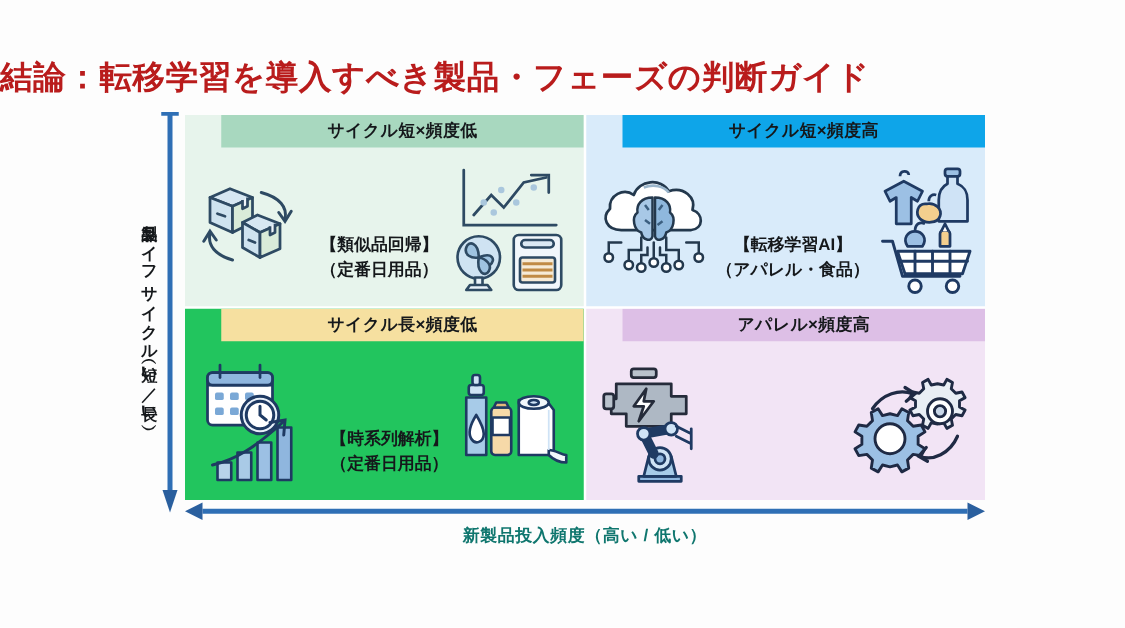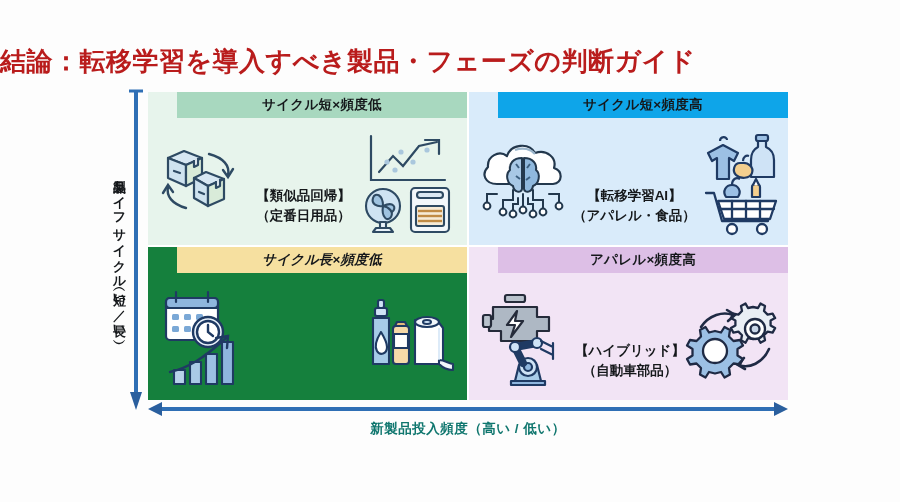--- a/index.html
+++ b/index.html
@@ -48,21 +48,21 @@
     white-space:nowrap;
     margin-top:48px;
   }
   .ico{flex:0 0 auto;display:flex;align-items:center;justify-content:center;}
 
   
   .q-tl{background:#e7f4ec;}
   .q-tl .band{background:#a8d8bf;}
   .q-tr{background:#d9ebfa;}
   .q-tr .band{background:#0ea5e9;}
-  .q-bl{background:#15803d;font-style:italic;}
+  .q-bl{background:#22c55e;}
   .q-bl .band{background:#f6e0a0;}
   .q-br{background:#f2e4f5;}
   .q-br .band{background:#ddbfe6;}
 
   
   .v-axis{
     position:absolute;left:128px;top:88px;
     width:16px;height:326px;
   }
   .v-axis svg{display:block;}
@@ -285,20 +285,24 @@
               <rect x="20" y="86" width="11" height="14" fill="#b7d3ea"></rect>
               <rect x="36" y="78" width="11" height="22" fill="#a9cae6"></rect>
               <rect x="52" y="70" width="11" height="30" fill="#9cc0e4"></rect>
               <rect x="68" y="58" width="11" height="42" fill="#8fb6de"></rect>
             </g>
             <g stroke="#1f3a63" stroke-width="2.4" fill="none" stroke-linecap="round">
               <path d="M16 88 C34 84 50 74 72 54"></path>
               <path d="M62 54 L74 52 L73 64"></path>
             </g>
           </svg>
+        </div>
+        <div class="label">
+          <div>【時系列解析】</div>
+          <div>（定番日用品）</div>
         </div>
         <div class="ico">
           <svg width="96" height="86" viewBox="0 0 96 86">
             <g stroke="#1f3a63" stroke-width="2.1" stroke-linejoin="round">
               <rect x="10" y="14" width="12" height="8" rx="2" fill="#cfe3f6"></rect>
               <rect x="13" y="6" width="6" height="8" rx="2" fill="#cfe3f6"></rect>
               <path d="M8 24 L24 24 L24 70 L8 70 Z" fill="#a7cbe8"></path>
               <path d="M16 38 C11 46 9 52 12 57 C15 62 22 60 22 53 C22 48 19 43 16 38 Z" fill="#ffffff"></path>
               <rect x="28" y="32" width="16" height="38" rx="3" fill="#f6d9a8"></rect>
               <rect x="29" y="40" width="14" height="14" fill="#ffffff"></rect>
@@ -333,24 +337,20 @@
               <circle cx="53" cy="82" r="9" fill="#cfe3f6"></circle>
               <circle cx="53" cy="82" r="4" fill="#8fb6de"></circle>
               <path d="M48 78 L40 62" stroke-width="8" stroke-linecap="round" fill="none"></path>
               <path d="M40 62 L62 58" stroke-width="8" stroke-linecap="round" fill="none"></path>
               <circle cx="40" cy="62" r="5" fill="#cfe3f6"></circle>
               <circle cx="62" cy="58" r="5" fill="#cfe3f6"></circle>
               <path d="M66 56 L78 62 M66 64 L78 70 M78 58 L78 74" fill="none" stroke-linecap="round"></path>
             </g>
           </svg>
         </div>
-        <div class="label">
-          <div>【ハイブリッド】</div>
-          <div>（自動車部品）</div>
-        </div>
         <div class="ico">
           <svg width="100" height="100" viewBox="0 0 100 100">
             <g stroke="#1f2a44" stroke-width="2.3" stroke-linejoin="round">
               <path d="M68 20 l5 1 2.5-4.5 4.5 2.5 -1 5 3.6 3.6 5-1 2.5 4.5 -4.5 2.5 0 5 4.5 2.5 -2.5 4.5 -5-1 -3.6 3.6 1 5 -4.5 2.5 -2.5-4.5 -5 1 -5-1 -2.5 4.5 -4.5-2.5 1-5 -3.6-3.6 -5 1 -2.5-4.5 4.5-2.5 0-5 -4.5-2.5 2.5-4.5 5 1 3.6-3.6 -1-5 4.5-2.5 2.5 4.5 Z" fill="#e9eef5"></path>
               <circle cx="70" cy="42" r="10" fill="#ffffff"></circle>
               <circle cx="70" cy="42" r="4.5" fill="#c9d7e8"></circle>
               <path d="M30 44 l6 1.5 3.5-5.5 5.5 3 -1 6.5 4.5 4.5 6.5-1 3 5.5 -5.5 3.5 0 6.5 5.5 3.5 -3 5.5 -6.5-1 -4.5 4.5 1 6.5 -5.5 3 -3.5-5.5 -6 1.5 -6-1.5 -3.5 5.5 -5.5-3 1-6.5 -4.5-4.5 -6.5 1 -3-5.5 5.5-3.5 0-6.5 -5.5-3.5 3-5.5 6.5 1 4.5-4.5 -1-6.5 5.5-3 3.5 5.5 Z" fill="#9cc0e4"></path>
               <circle cx="30" cy="64" r="12" fill="#ffffff"></circle>
             </g>
             <g stroke="#1f2a44" stroke-width="2.6" fill="none" stroke-linecap="round">

